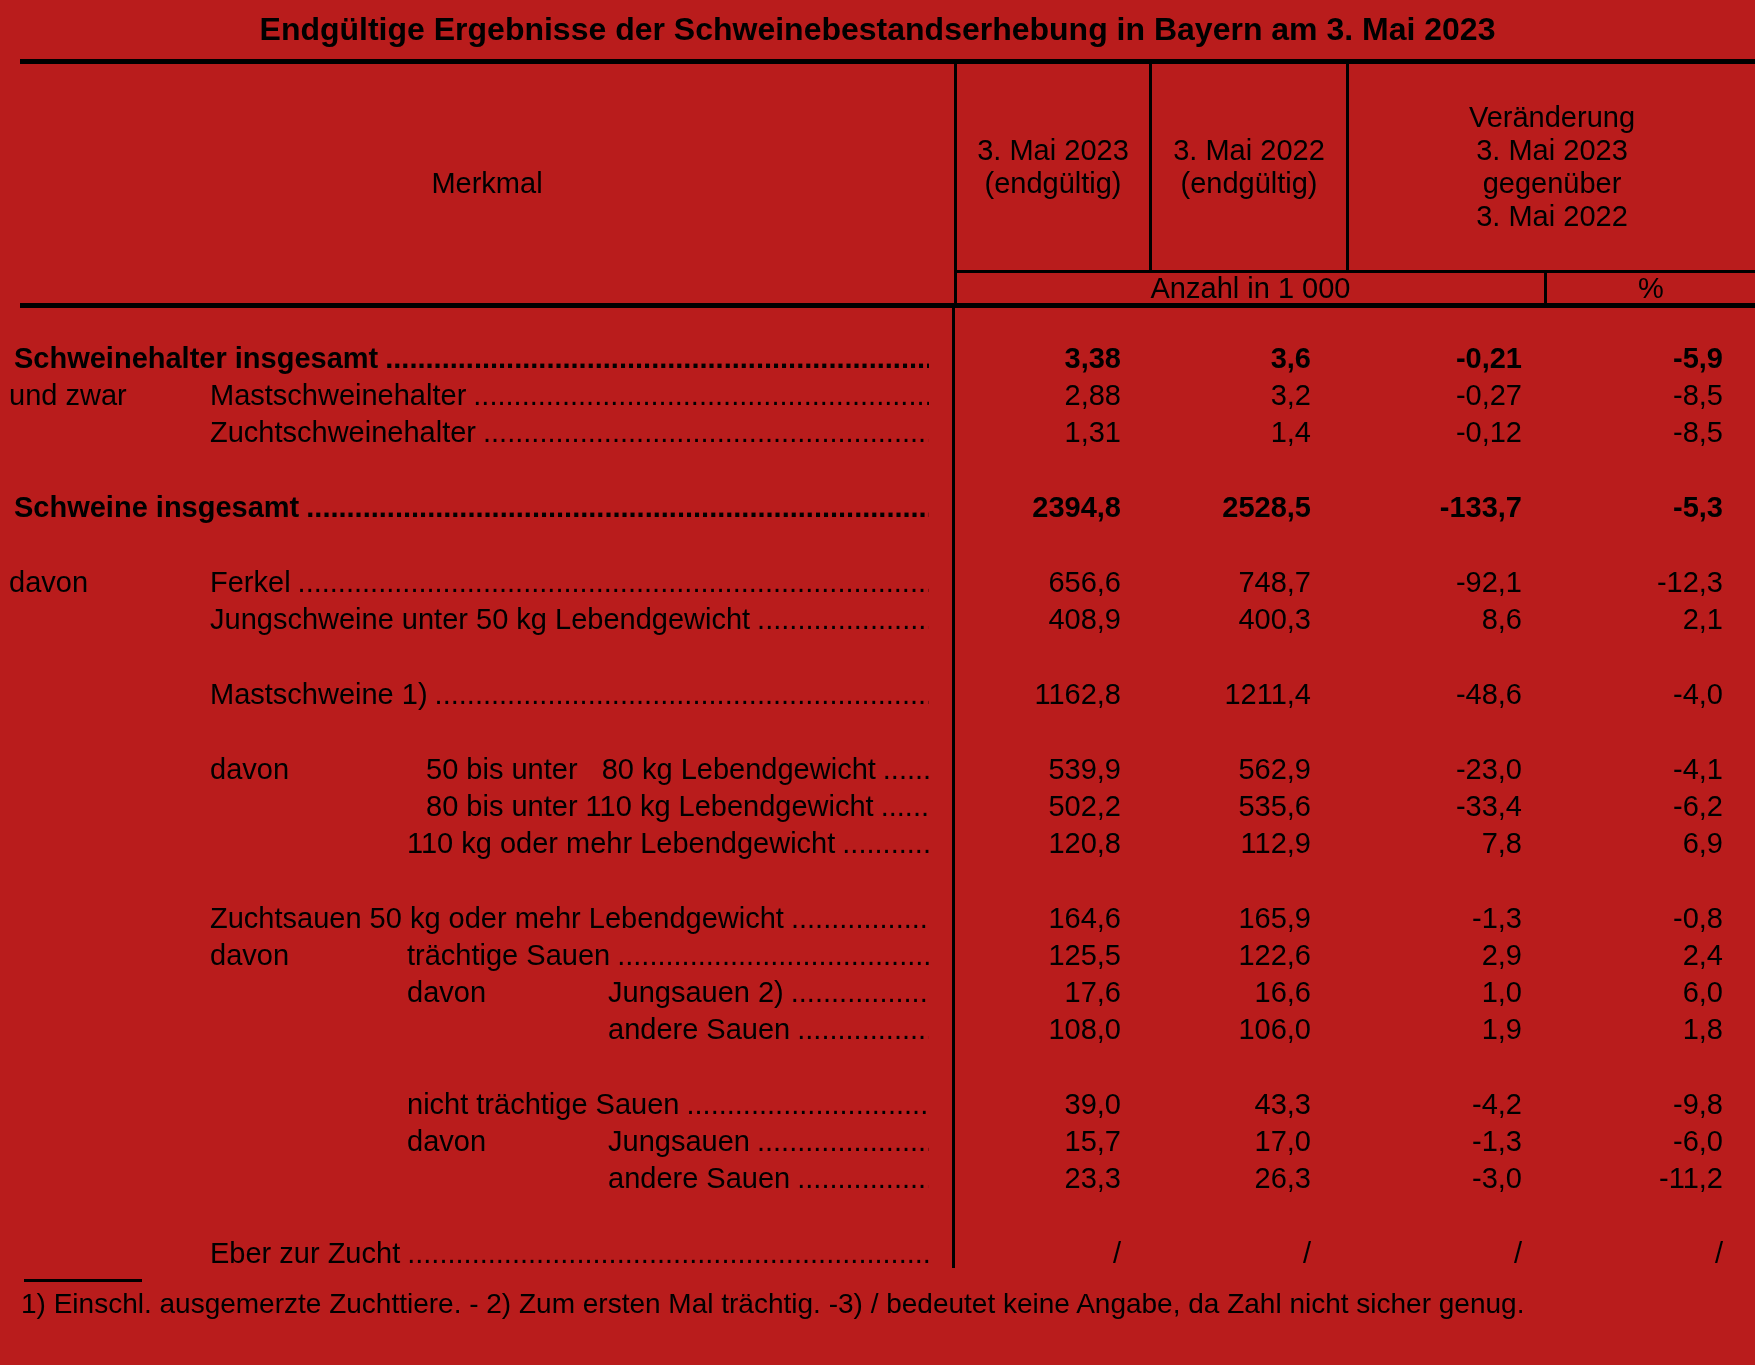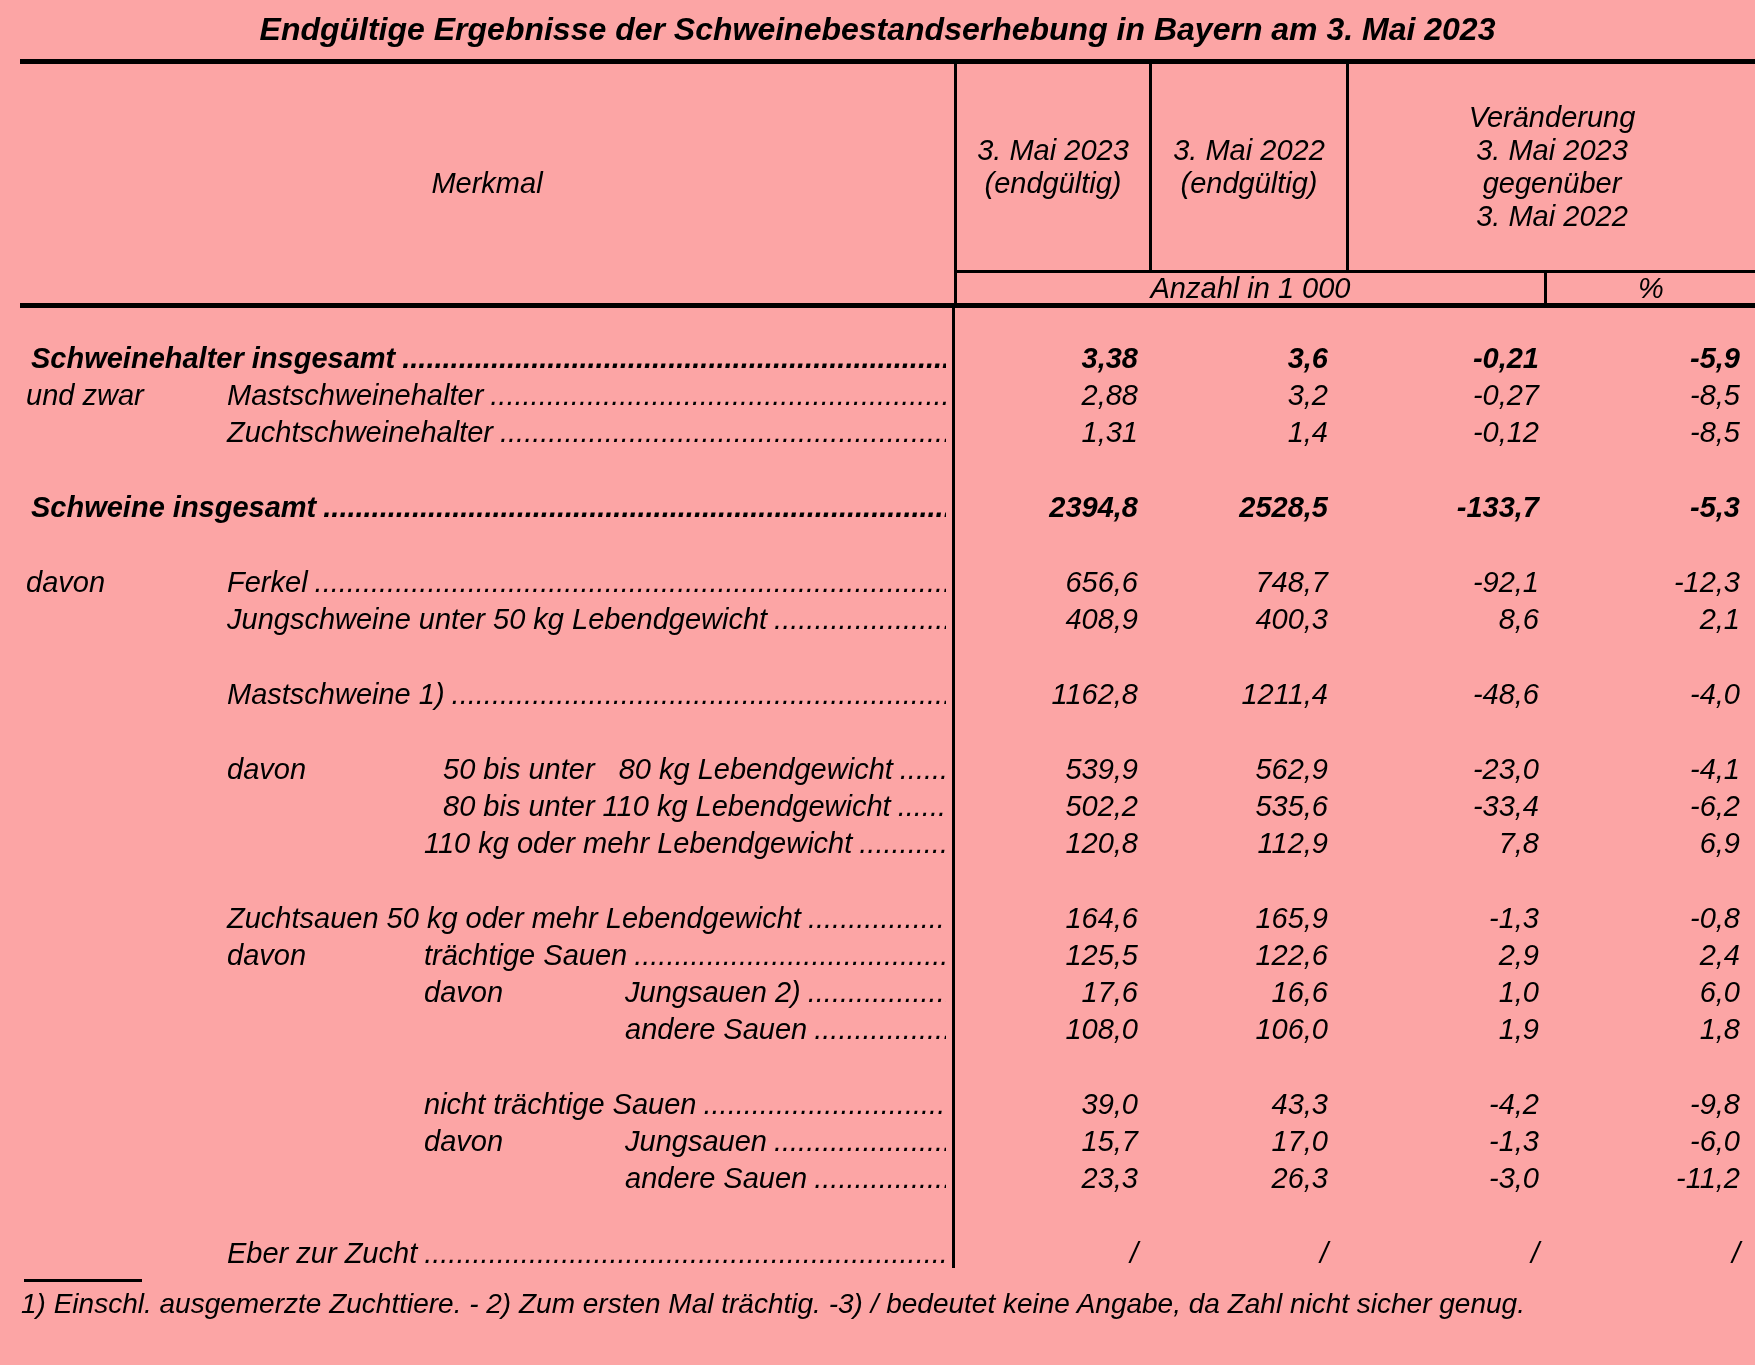--- a/index.html
+++ b/index.html
@@ -1,23 +1,22 @@
 <!DOCTYPE html>
 <html lang="de"><head>
 <meta charset="utf-8">
 <style>
   html,body{margin:0;padding:0;background:#ffffff;}
   #page{
     position:relative;
     width:1755px;height:1365px;
-    background:#fca5a5;color:#000;
+    background:#b91c1c;color:#000;
     font-family:"Liberation Sans","DejaVu Sans",sans-serif;
     font-size:29px;
     overflow:hidden;
-    font-style:italic;
   }
   
   .title{
     margin:10px 20px 0 20px;
     text-align:center;
     font-size:32px;font-weight:bold;line-height:38px;
   }
   
   .thead{
     margin:11px 0 0 20px;
@@ -42,21 +41,21 @@
   .hc.c2022{width:197px;}
   .hc.cchange{width:409px;}
   .unit-row{display:flex;height:33px;border-top:3px solid #000;box-sizing:border-box;}
   .uc{
     box-sizing:border-box;border-left:3px solid #000;
     text-align:center;line-height:30px;
   }
   .uc.anzahl{width:590px;}
   .uc.pct{width:211px;}
   
-  .tbody{margin-left:21px;width:1735px;}
+  .tbody{margin-left:4px;width:1735px;}
   .trow{display:flex;height:37px;line-height:37px;}
   .trow.gap{margin-top:38px;}
   .trow.first{margin-top:32px;}
   .trow.bold{font-weight:bold;}
   .rowlabel{
     position:relative;width:934px;box-sizing:border-box;
     display:flex;padding-right:9px;overflow:hidden;
   }
   .qualifier{position:absolute;top:0;white-space:pre;}
   .qualifier.q0{left:5px;}

